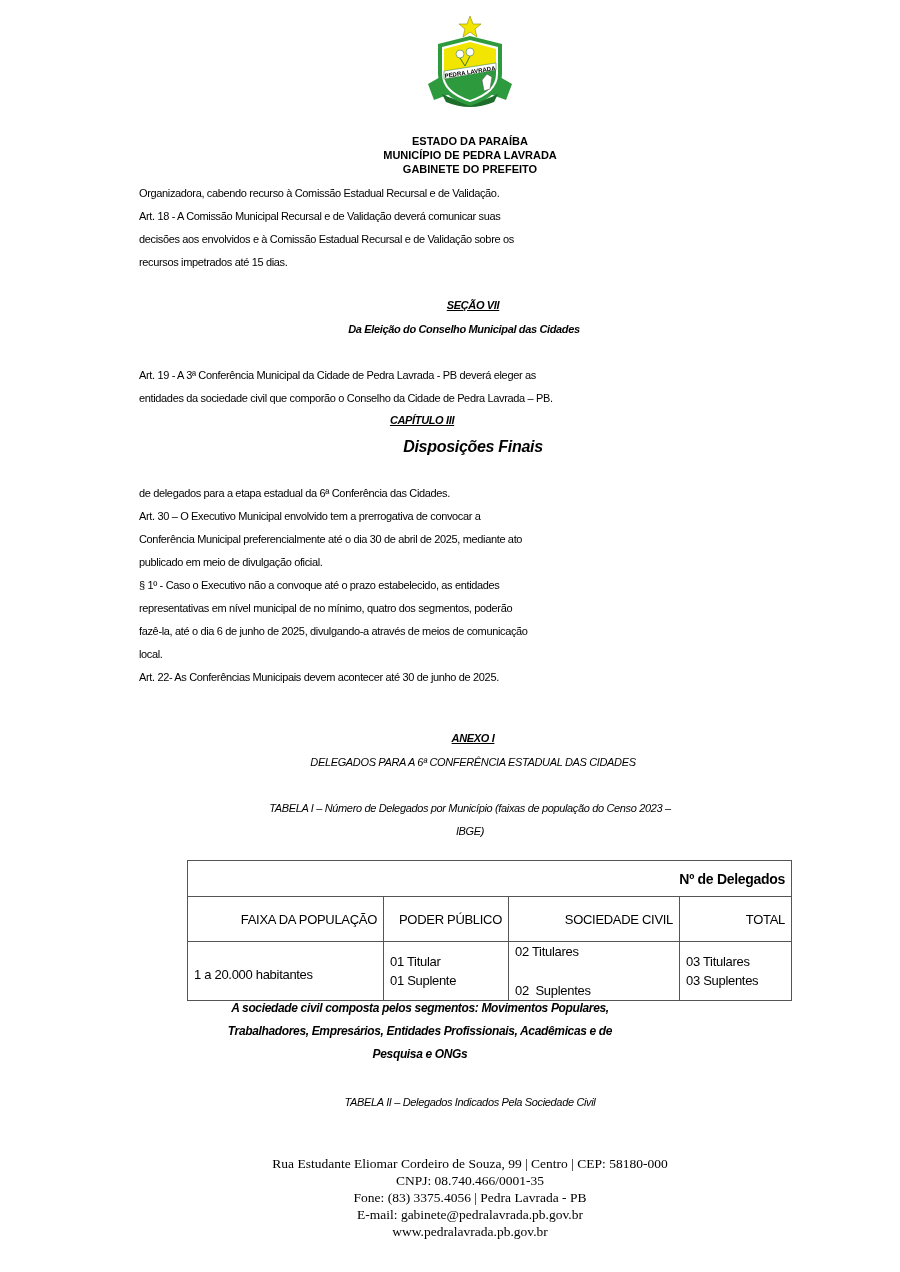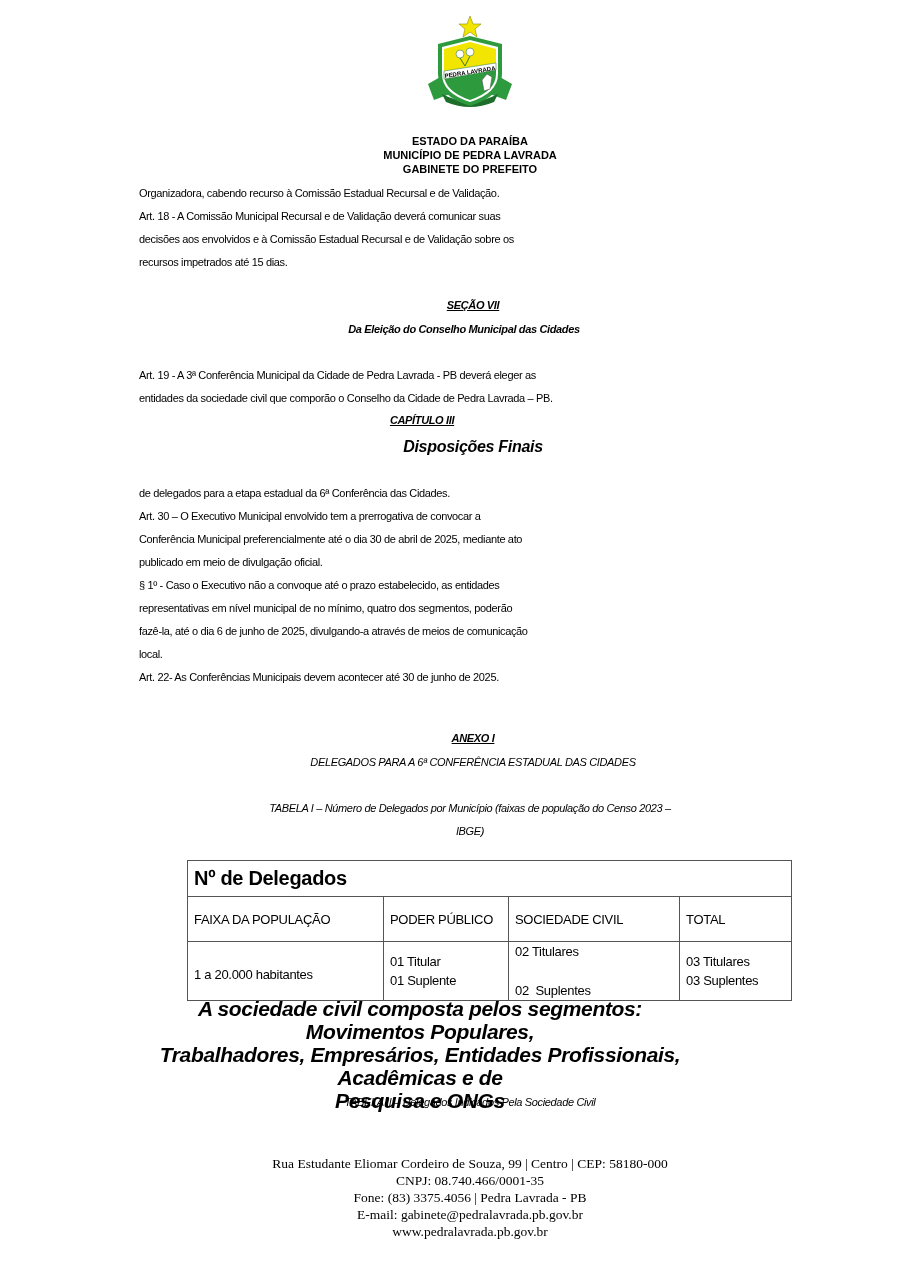--- a/index.html
+++ b/index.html
@@ -9,22 +9,22 @@
   .logo { left: 420px; top: 14px; width: 100px; height: 95px; }
   .hdr { left: 0; width: 940px; text-align: center; font-weight: bold; font-size: 11px; line-height: 14px; }
   .body-text { left: 139px; width: 680px; font-size: 11px; line-height: 23px; letter-spacing: -0.35px; }
   .center { text-align: center; font-style: italic; }
   .bold { font-weight: bold; }
   .ul { text-decoration: underline; }
   .p { margin: 0; white-space: nowrap; }
   table.t1 { position: absolute; left: 187px; top: 860px; width: 605px; border-collapse: collapse;
              font-size: 13px; letter-spacing: -0.3px; }
   table.t1 td { border: 1px solid #555; padding: 0 6px; vertical-align: middle; }
-  .th-main { height: 35px; text-align: left; font-weight: bold; font-size: 20px; }
-  .th-col { height: 44px; text-align: left; margin-top: 12px; }
+  .th-main { height: 35px; text-align: right; font-weight: bold; font-size: 14px; }
+  .th-col { height: 44px; text-align: right; margin-top: 12px; }
   .row-cell { height: 46px; line-height: 19px; }
   .footer { left: 0; width: 940px; text-align: center; font-family: "Liberation Serif", serif;
             font-size: 13.5px; line-height: 17px; top: 1155px; }
 </style>
 </head>
 <body>
 
 <div class="abs logo">
   <svg width="100" height="95" viewBox="0 0 100 95">
 
@@ -116,21 +116,21 @@
       <div style="white-space:pre;margin-top:20px;">02  Suplentes</div>
     </td>
     <td class="row-cell">
       <div>03 Titulares</div>
       <div>03 Suplentes</div>
     </td>
   </tr>
 </tbody>
   </table>
 
-<div class="abs center bold" style="top:997px; left:140px; width:560px; font-size:21px; line-height:23px; letter-spacing:-0.35px;">
+<div class="abs center bold" style="top:997px; left:140px; width:560px; font-size:12px; line-height:23px; letter-spacing:-0.35px;">
   <div>A sociedade civil composta pelos segmentos: Movimentos Populares,</div>
   <div>Trabalhadores, Empresários, Entidades Profissionais, Acadêmicas e de</div>
   <div>Pesquisa e ONGs</div>
 </div>
 
 <div class="abs body-text center" style="top:1091px; left:130px; width:680px;">TABELA II – Delegados Indicados Pela Sociedade Civil</div>
 
 <div class="abs footer">
   <div>Rua Estudante Eliomar Cordeiro de Souza, 99 | Centro | CEP: 58180-000</div>
   <div>CNPJ: 08.740.466/0001-35</div>

